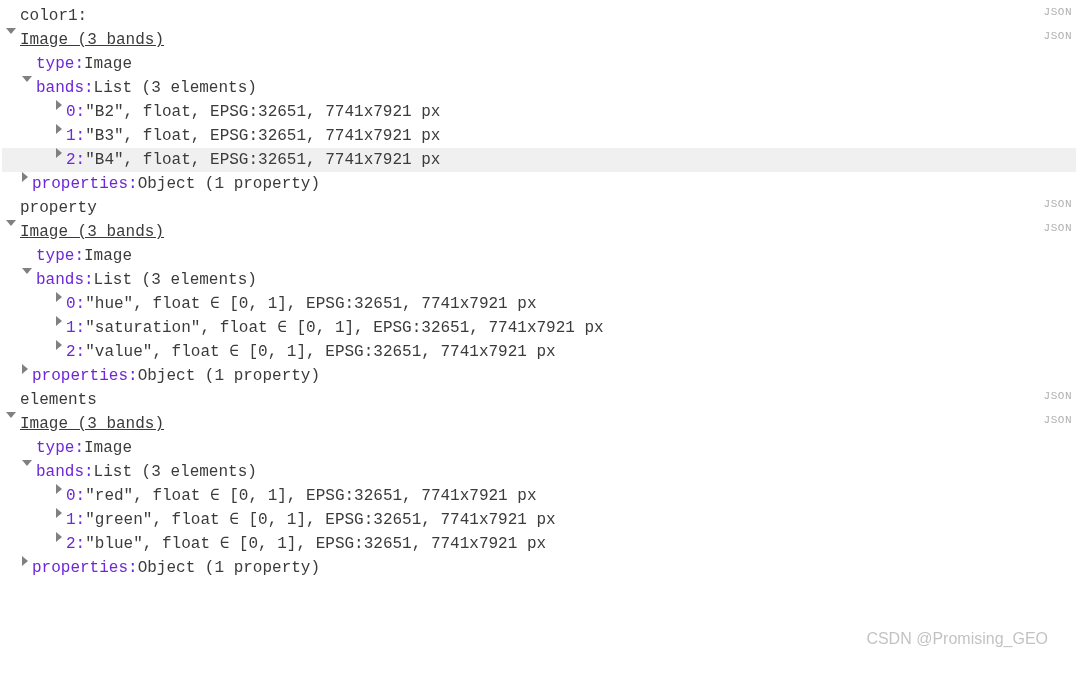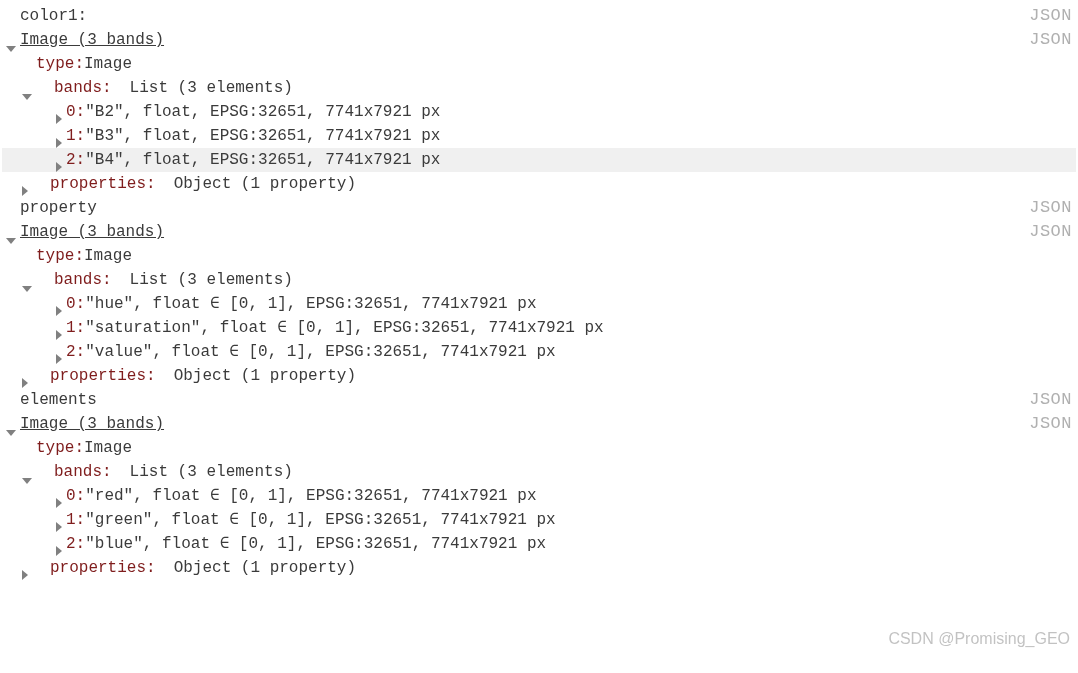--- a/index.html
+++ b/index.html
@@ -5,56 +5,56 @@
 * { box-sizing: border-box; margin: 0; padding: 0; }
 body {
   font-family: "Courier New", Consolas, monospace;
   font-size: 16px;
   line-height: 1.5;
   color: #3b3b3b;
   background: #fff;
   padding: 4px 2px;
   width: 1078px;
 }
-.row { display: flex; align-items: flex-end; position: relative; min-height: 24px; padding: 0 2px; }
+.row { display: flex; align-items: flex-start; position: relative; min-height: 24px; padding: 0 2px; }
 .row.hover { background: #f0f0f0; }
 .json-tag {
   position: absolute;
   right: 4px;
-  font-size: 17px;
+  font-size: 11px;
   color: #b0b0b0;
   letter-spacing: 0.5px;
   margin-left: 28px;
 }
 .arrow {
   display: inline-block;
   width: 0; height: 0;
   margin-right: 4px;
   vertical-align: middle;
 }
 .arrow.down {
   border-left: 5px solid transparent;
   border-right: 5px solid transparent;
   border-top: 6px solid #808080;
 }
 .arrow.right {
   border-top: 5px solid transparent;
   border-bottom: 5px solid transparent;
   border-left: 6px solid #808080;
 }
-.key { color: #7f1d1d; }
+.key { color: #6d28d9; }
 .val { color: #3b3b3b; }
-.indent1 { padding-left: 20px; gap: 18px; }
+.indent1 { padding-left: 20px; }
 .indent2 { padding-left: 34px; }
 .indent3 { padding-left: 54px; }
 .l0 { padding-left: 18px; }
 .l0a { padding-left: 4px; text-decoration: underline; }
 .watermark {
   position: fixed;
-  right: 8px;
+  right: 30px;
   bottom: 22px;
   color: rgba(120,120,120,0.45);
   font-family: sans-serif;
   font-size: 16px;
   pointer-events: none;
 }
 </style>
 </head>
 <body>
 

